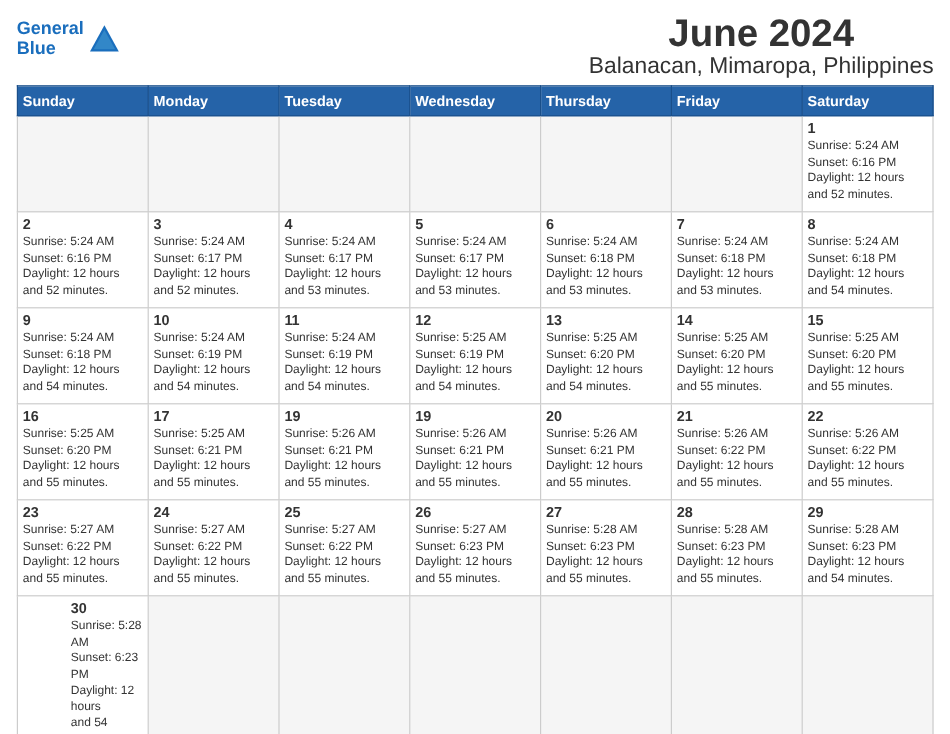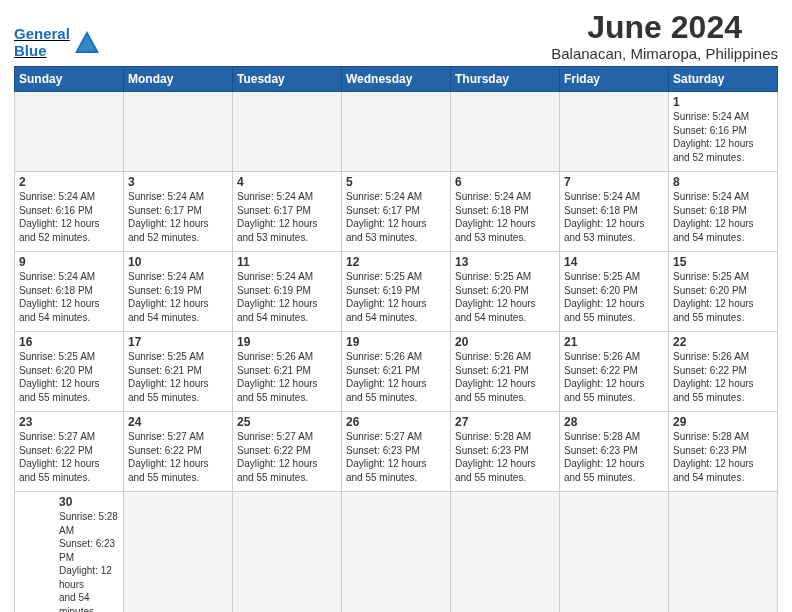--- a/index.html
+++ b/index.html
@@ -12,22 +12,21 @@
     }
     .header-area {
       display: flex;
       align-items: flex-start;
       justify-content: space-between;
       margin-bottom: 4px;
     }
     .logo {
       display: flex;
       align-items: center;
-      margin-top: 16px;
-      text-decoration: underline;
+      margin-top: 6px;
     }
     .logo-text {
       font-size: 15px;
       font-weight: bold;
       color: #333;
       line-height: 1.1;
     }
     .logo-text span {
       color: #1a6ebd;
     }
@@ -39,21 +38,21 @@
     .title-area {
       text-align: center;
     }
     .month-title {
       font-size: 32px;
       font-weight: bold;
       color: #333;
       line-height: 1.1;
     }
     .location-title {
-      font-size: 15px;
+      font-size: 19px;
       color: #333;
     }
     table {
       width: 100%;
       border-collapse: collapse;
       table-layout: fixed;
       border-radius: 31px;
     }
     thead th {
       background-color: #2563a8;

